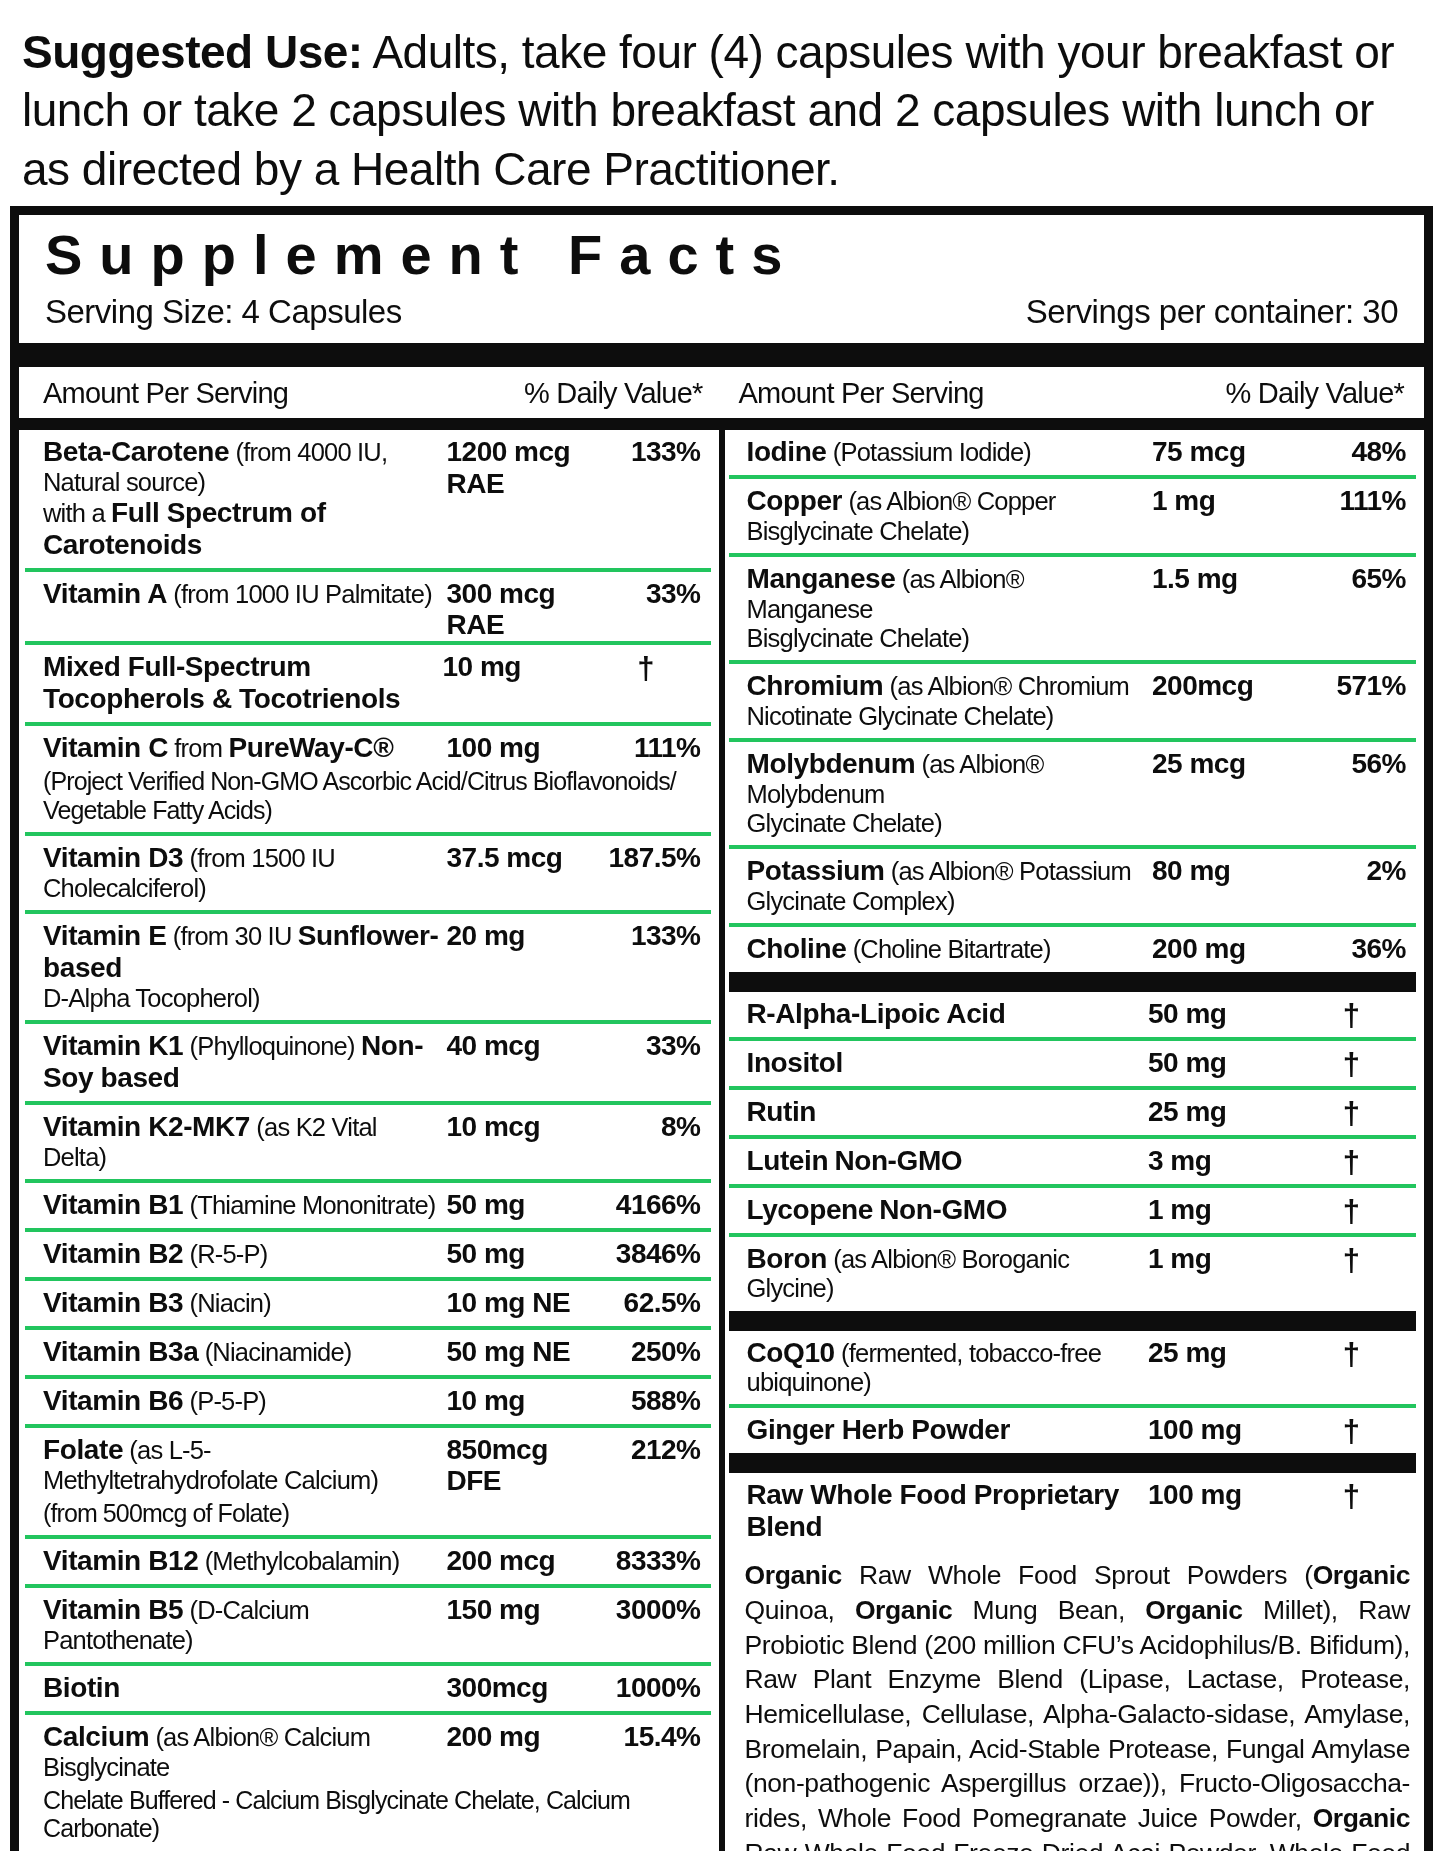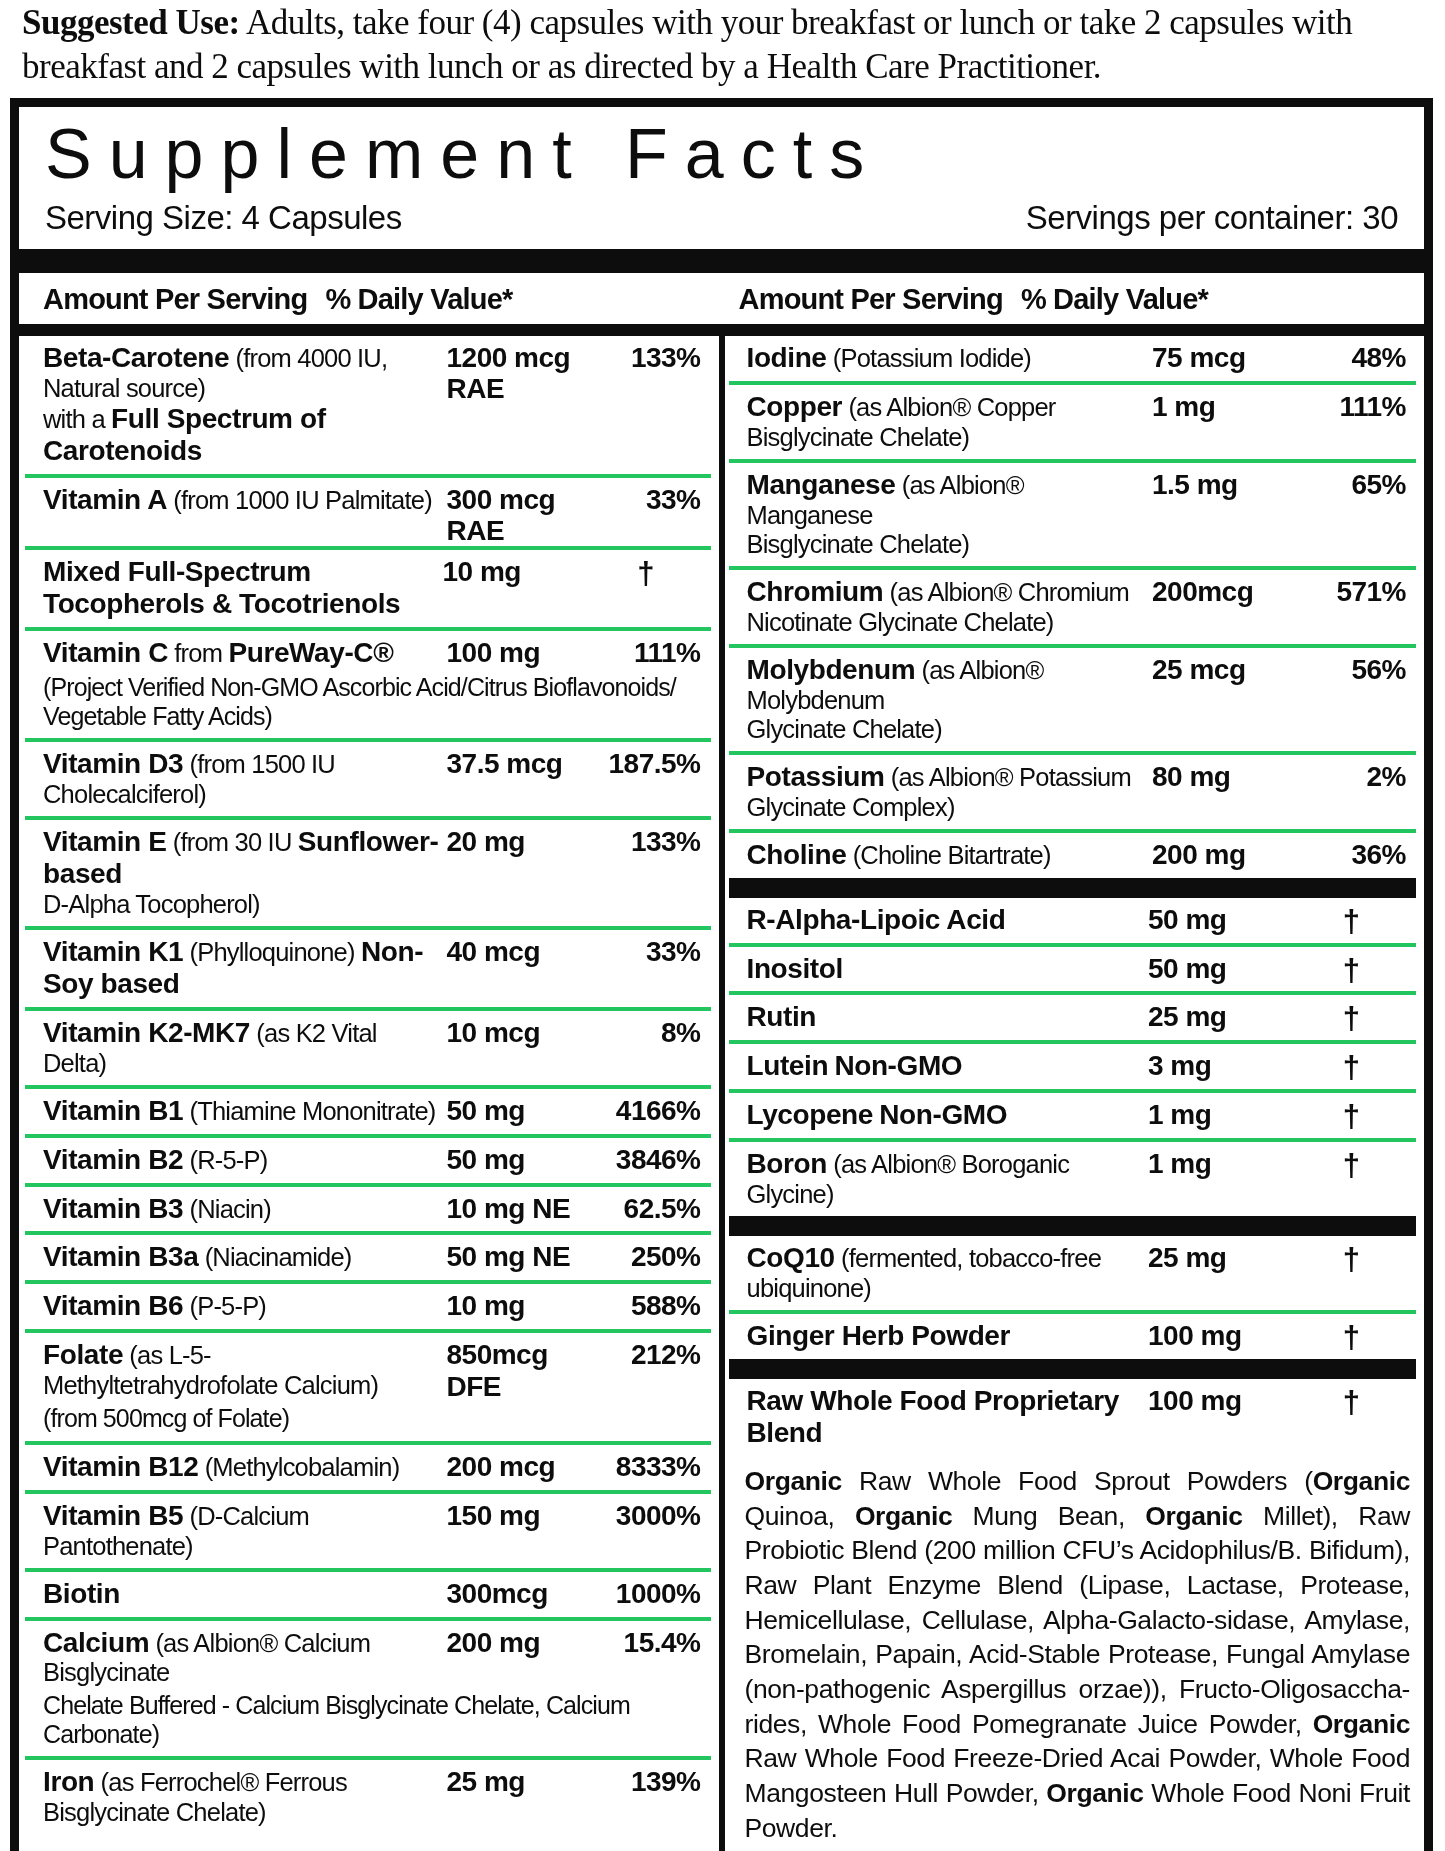--- a/index.html
+++ b/index.html
@@ -5,45 +5,45 @@
   html,body { margin:0; padding:0; background:#fff; }
   body {
     width:1445px; height:1851px; overflow:hidden;
     font-family:"Liberation Sans", sans-serif; color:#0d0d0d;
     -webkit-font-smoothing:antialiased;
   }
   .b { font-weight:bold; }
 
   
   .suggested {
-    margin:1px 26px 8px 22px;
-    font-size:35px; line-height:1.27; letter-spacing:-0.5px;font-family:Liberation Serif, serif;
+    margin:23px 26px 8px 22px;
+    font-size:46px; line-height:1.27; letter-spacing:-0.5px;
   }
 
   
   .box { margin:8px 12px 0 10px; border:9px solid #0d0d0d; background:#fff; }
 
   .title {
-    font-weight:normal; font-size:70px; letter-spacing:17px;
+    font-weight:bold; font-size:56px; letter-spacing:17px;
     line-height:1.0; padding:12px 14px 6px 26px; white-space:nowrap;
   }
 
   .serving-row {
     display:flex; justify-content:space-between; align-items:flex-start;
     font-size:33px; letter-spacing:-0.5px;
     padding:4px 26px 12px 26px;
   }
 
   .bar-thick  { height:24px; background:#0d0d0d; }
   .bar-mid    { height:12px; background:#0d0d0d; }
 
   .headers { display:grid; grid-template-columns:1fr 6px 1fr; }
   .hcell {
-    display:flex; justify-content:flex-start; align-items:flex-end;
-    font-size:29px; font-weight:bold; letter-spacing:-0.8px;
+    display:flex; justify-content:space-between; align-items:flex-end;
+    font-size:29px; font-weight:normal; letter-spacing:-0.8px;
     padding:10px 16px 8px 24px;
     gap:18px;
   }
   .hcell.right { padding:10px 20px 8px 14px; }
 
   
   .cols { display:grid; grid-template-columns:1fr 6px 1fr; }
   .vdiv { background:#0d0d0d; }
 
   .rows { padding:0 6px 0 6px; }

